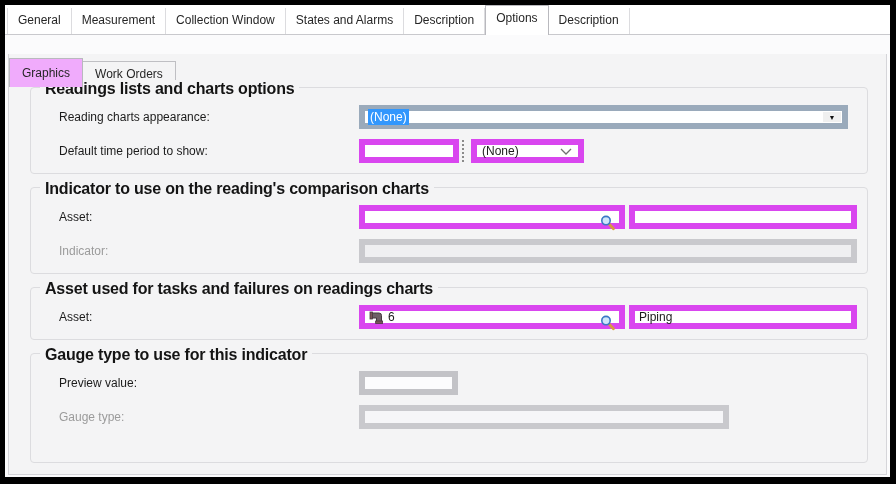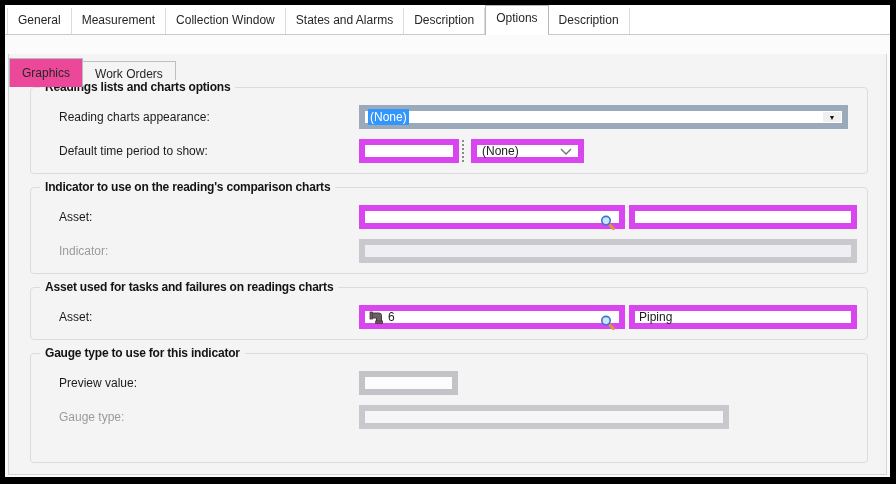--- a/index.html
+++ b/index.html
@@ -43,36 +43,36 @@
     overflow: hidden;
   }
 
   
   .subtabstrip { display: flex; align-items: flex-end; height: 33px; flex: 0 0 33px; padding-left: 0; }
   .subtab {
     padding: 5px 12px; height: 26px; white-space: nowrap; color: #262626;
     border: 1px solid #bfbfc3; border-left: none; background: transparent;
   }
   .subtab.active {
-    background: #ec4899; border: 1px solid #b9b9be; border-bottom: none; height: 29px; padding-top: 7px;
+    background: #f0abfc; border: 1px solid #b9b9be; border-bottom: none; height: 29px; padding-top: 7px;
     position: relative; z-index: 2;
   }
 
   
   .groupbox {
     position: relative;
     border: 1px solid #dcdcdf; border-radius: 4px;
     margin: 0 18px 13px 21px;
     padding: 17px 10px 8px 12px;
     background: #f4f4f5;
   }
   .group-title {
     position: absolute; top: -8px; left: 9px;
     background: #f4f4f5; padding: 0 5px;
-    font-weight: bold; color: #141414; font-size: 12px; letter-spacing: -0.2px;
+    font-weight: bold; color: #141414; font-size: 16px; letter-spacing: -0.2px;
   }
   .row { display: flex; align-items: center; margin-bottom: 10px; }
   .row:last-child { margin-bottom: 2px; }
   .flabel { flex: 0 0 300px; color: #1b1b1b; margin-left: 16px; }
   .flabel.disabled { color: #9b9b9b; }
 
   
   .textbox, .searchbox, .combo, .combo2, .disabledbox {
     height: 24px; background: #ffffff; border: 6px solid #d946ef;
     font-family: "Liberation Sans", sans-serif; font-size: 12px; color: #1b1b1b;

